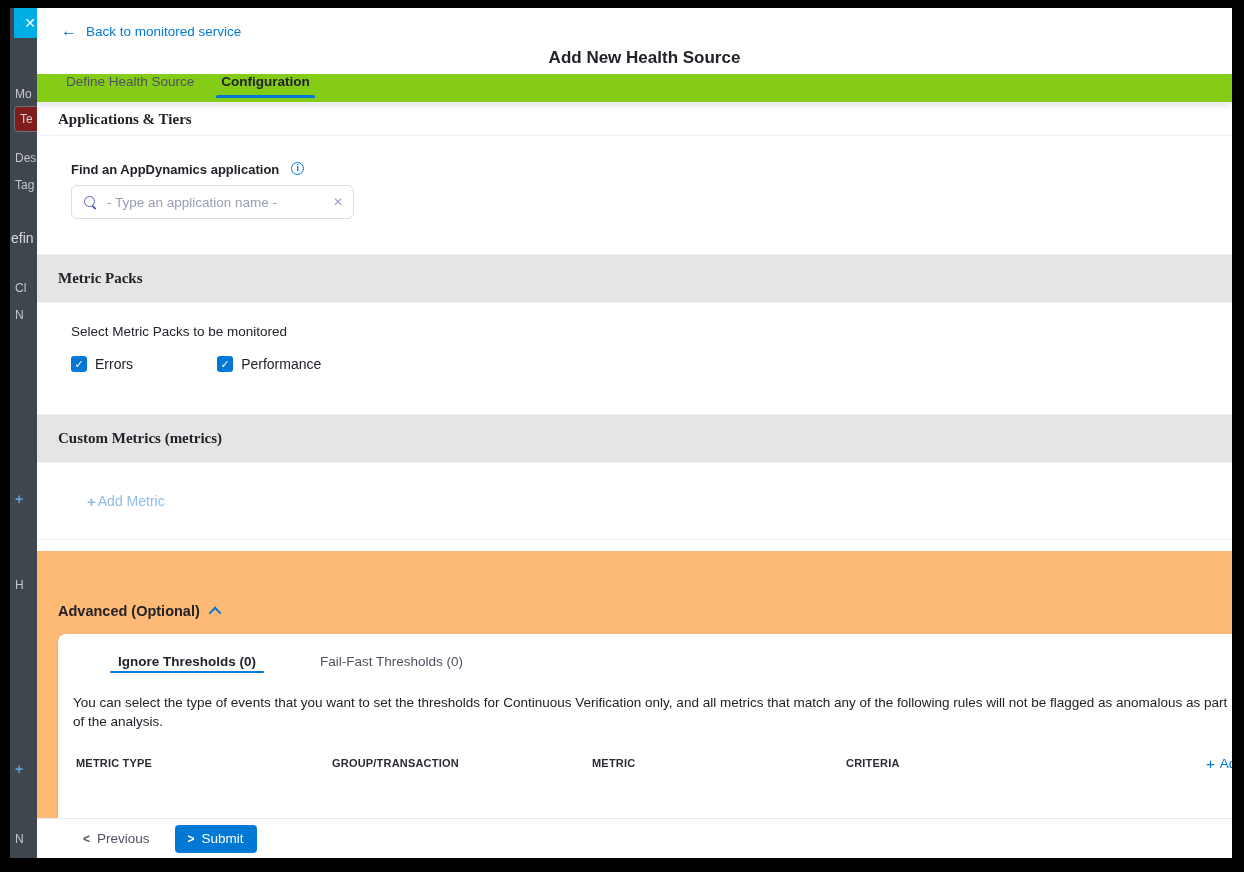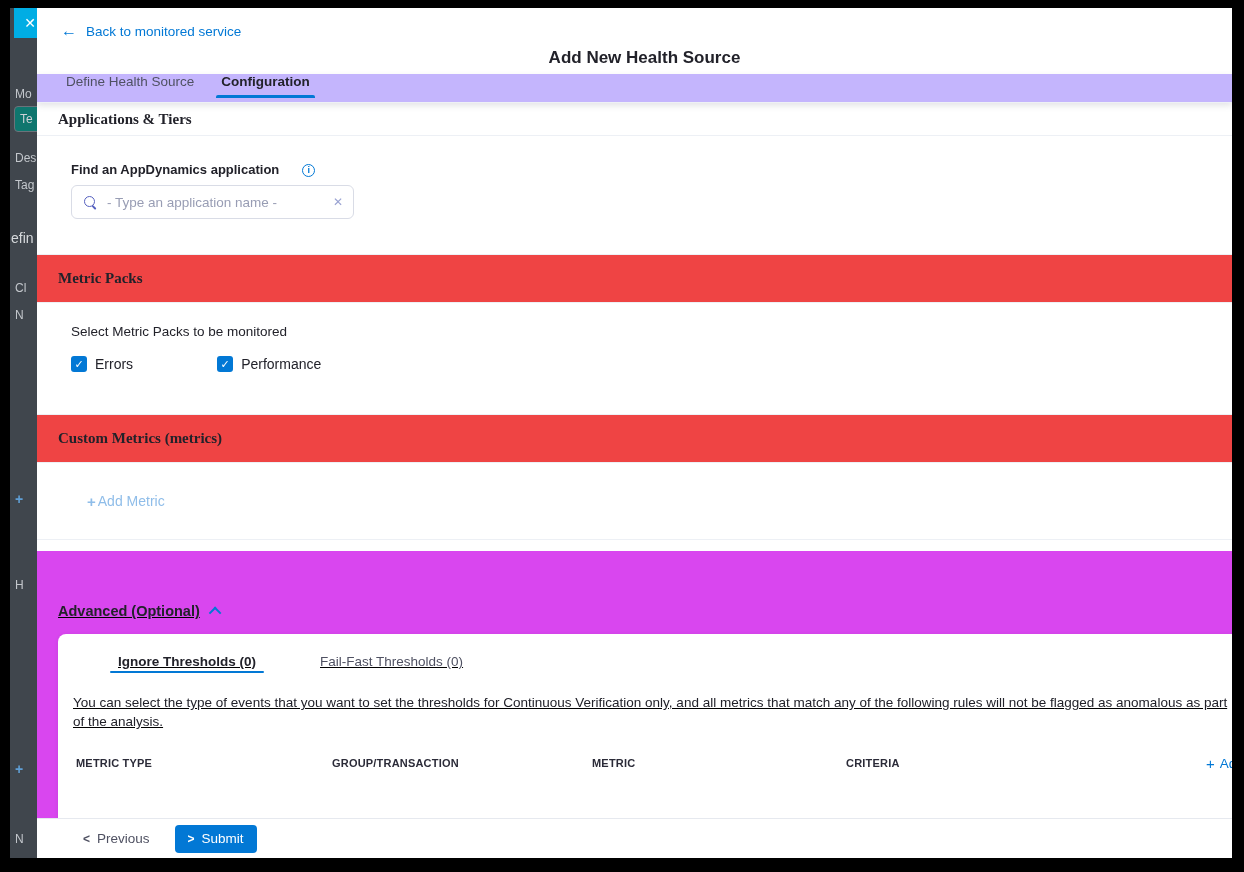--- a/index.html
+++ b/index.html
@@ -6,88 +6,88 @@
   html,body { width:1244px; height:872px; background:#000; overflow:hidden;
     font-family:"Liberation Sans","DejaVu Sans",sans-serif; }
   .stage { position:absolute; left:0; top:0; width:1244px; height:872px; background:#000; }
 
   
   .backdrop-strip { position:absolute; left:10px; top:8px; width:27px; height:850px;
     background:#40464d; overflow:hidden; }
   .frag { position:absolute; left:5px; color:#c3c7cc; font-size:12px; white-space:nowrap; }
   .frag.big { font-size:14px; color:#d6d9dc; left:1px; }
   .frag.blue { color:#5f9fd6; font-size:14px; font-weight:600; }
-  .frag-box { position:absolute; left:4px; width:30px; height:26px; background:#0f766e;
+  .frag-box { position:absolute; left:4px; width:30px; height:26px; background:#7f1d1d;
     border:1px solid #6c727a; border-radius:4px; color:#cdd1d6; font-size:12px;
     display:flex; align-items:center; padding-left:5px; }
 
   
   .close-btn { position:absolute; left:14px; top:8px; width:32px; height:30px;
     background:#00ade4; color:#fff; display:flex; align-items:center; justify-content:center;
     font-size:14px; font-weight:700; cursor:pointer; }
 
   
   .drawer { position:absolute; left:37px; top:8px; width:1195px; height:850px;
     background:#fff; display:flex; flex-direction:column; overflow:hidden; }
 
   .drawer-head { padding:12px 0 0 24px; background:#fff; }
   .back-link { display:flex; align-items:center; gap:9px; color:#0278d5; font-size:13.5px;
     cursor:pointer; height:22px; }
   .back-arrow { font-size:16px; line-height:1; }
   .drawer-title { margin-top:6px; margin-left:-4px; color:#22222a; font-size:17px; font-weight:700; height:26px;text-align:center; }
 
   .tabbar { position:relative; z-index:3; display:flex; gap:27px; padding-left:29px;
-    background:#c4b5fd; height:29px; align-items:flex-start;
+    background:#84cc16; height:29px; align-items:flex-start;
     border-bottom:1px solid #eef1f5; box-shadow:0 3px 6px rgba(96,97,112,.16); }
   .tab { font-size:13.5px; color:#4f5162; padding-bottom:9px; cursor:pointer; position:relative; }
   .tab.active { color:#22222a; font-weight:700; }
   .tab.active .tab-underline { position:absolute; left:-5px; right:-5px; bottom:0; height:3px;
     background:#0278d5; border-radius:2px 2px 0 0; }
 
   .drawer-body { flex:1; position:relative; overflow:hidden; background:#fff; }
 
   .sec-title-row { height:33px; padding-left:21px; display:flex; align-items:center;
     background:#fff; border-bottom:1px solid #edf0f5; }
   .sec-title { font-size:15px; font-weight:600; color:#22222a;font-family:Liberation Serif, serif; }
 
   .apps-content { height:119px; background:#fff; padding:26px 0 0 34px; border-bottom:1px solid #edf0f5; }
-  .field-label { display:flex; align-items:flex-end; gap:23px; font-size:13px; font-weight:600; color:#22222a; }
+  .field-label { display:flex; align-items:flex-start; gap:12px; font-size:13px; font-weight:600; color:#22222a; }
   .info-icon { width:13px; height:13px; border:1.3px solid #0278d5; border-radius:50%;
     color:#0278d5; font-size:9px; line-height:11px; text-align:center; font-weight:600; }
   .search-box { margin-top:8px; width:283px; height:34px; border:1px solid #d9dce6; border-radius:6px;
     background:#fff; display:flex; align-items:center; padding:0 10px 0 12px; }
   .mag-icon { position:relative; width:13px; height:13px; margin-right:10px; flex:none; }
   .mag-icon::before { content:""; position:absolute; left:0; top:0; width:9px; height:9px;
     border:1.6px solid #5560bf; border-radius:50%; }
   .mag-icon::after { content:""; position:absolute; left:9px; top:9px; width:5px; height:1.7px;
     background:#5560bf; transform:rotate(45deg); transform-origin:0 0; border-radius:1px; }
   .search-input { flex:1; border:none; outline:none; font-size:13.5px; color:#22222a;
     font-family:inherit; background:transparent; }
   .search-input::placeholder { color:#989db4; }
   .clear-icon { color:#9aa3d2; font-size:12px; cursor:pointer; padding-left:6px; }
 
-  .band { height:48px; background:#ef4444; border-bottom:1px solid #edf0f5; padding-left:21px;
+  .band { height:48px; background:#e5e5e5; border-bottom:1px solid #edf0f5; padding-left:21px;
     display:flex; align-items:center; }
 
   .packs-content { height:112px; background:#fff; border-bottom:1px solid #edf0f5; padding:21px 0 0 34px; }
   .packs-label { font-size:13.5px; color:#22222a; }
   .checks-row { margin-top:17px; display:flex; align-items:center; }
   .check-item { display:flex; align-items:center; gap:8px; cursor:pointer; }
   .check-item + .check-item { margin-left:84px; }
   .checkbox { width:16px; height:16px; background:#0278d5; border-radius:3px; color:#fff;
     font-size:11px; font-weight:700; display:flex; align-items:center; justify-content:center; }
   .check-label { font-size:14px; color:#22222a; }
 
   .custom-content { height:77px; background:#fff; border-bottom:1px solid #edf0f5;
     display:flex; align-items:center; padding-left:50px; }
   .add-metric { display:flex; align-items:center; gap:2px; color:#8fbde9; font-size:14px; cursor:pointer; }
   .add-metric .plus { font-size:15px; font-weight:600; }
 
   .advanced-region { position:absolute; left:0; top:448px; right:0; bottom:0;
-    background:#d946ef; padding:52px 0 0 21px; overflow:hidden;text-decoration:underline; }
+    background:#fdba74; padding:52px 0 0 21px; overflow:hidden; }
   .advanced-title-row { display:flex; align-items:center; gap:12px; }
   .advanced-title { font-size:14.5px; font-weight:700; color:#22222a; }
   .chevron-up { width:9px; height:9px; border-left:2.4px solid #0278d5; border-top:2.4px solid #0278d5;
     transform:rotate(45deg) translateY(2px); cursor:pointer; }
 
   .advanced-card { margin-top:15px; width:1250px; height:200px; background:#fff;
     border-radius:8px 8px 0 0; box-shadow:0 1px 4px rgba(40,41,61,.10); position:relative; }
   .card-tabs { display:flex; gap:29px; padding:20px 0 0 25px; }
   .card-tab { font-size:13.5px; color:#4f5162; padding-bottom:4px; position:relative; cursor:pointer;margin-left:35px; }
   .card-tab.active { color:#22222a; font-weight:700; }

